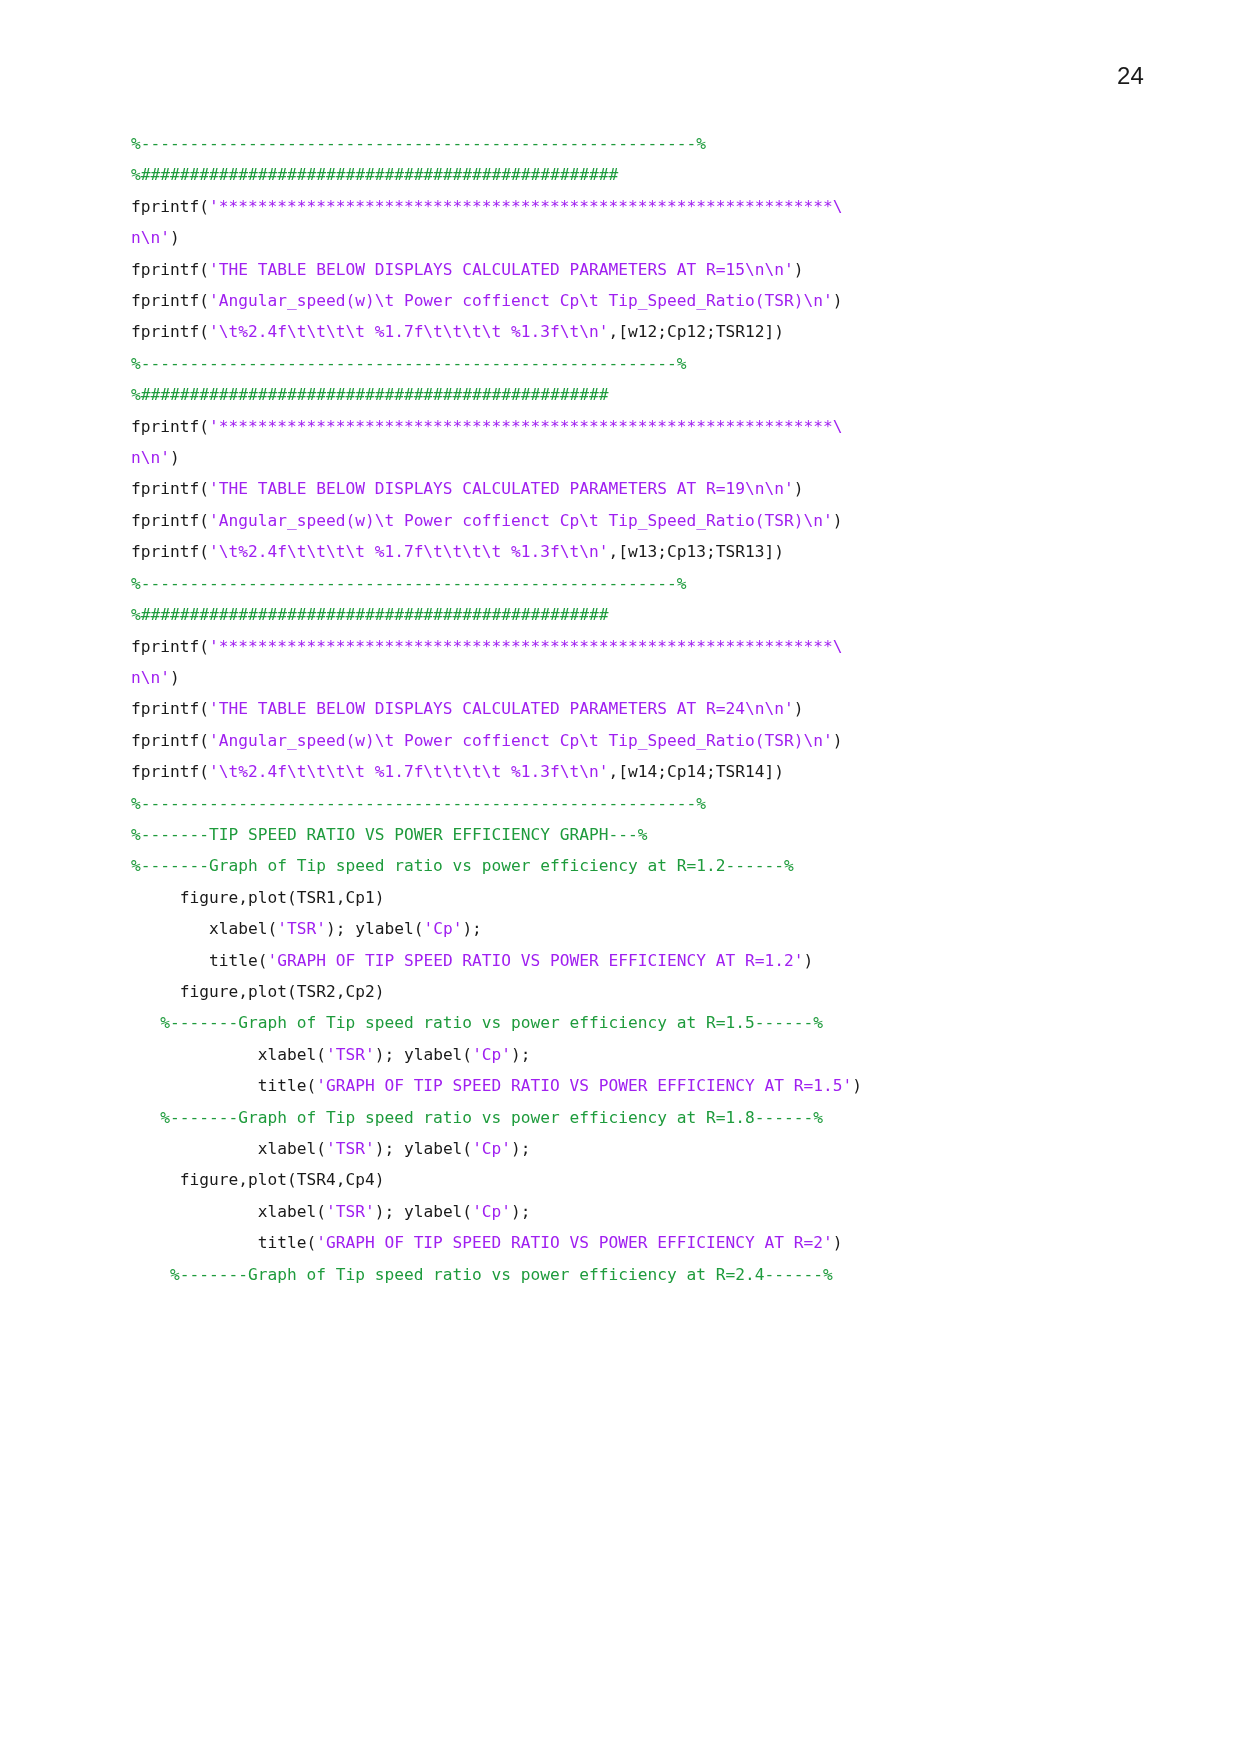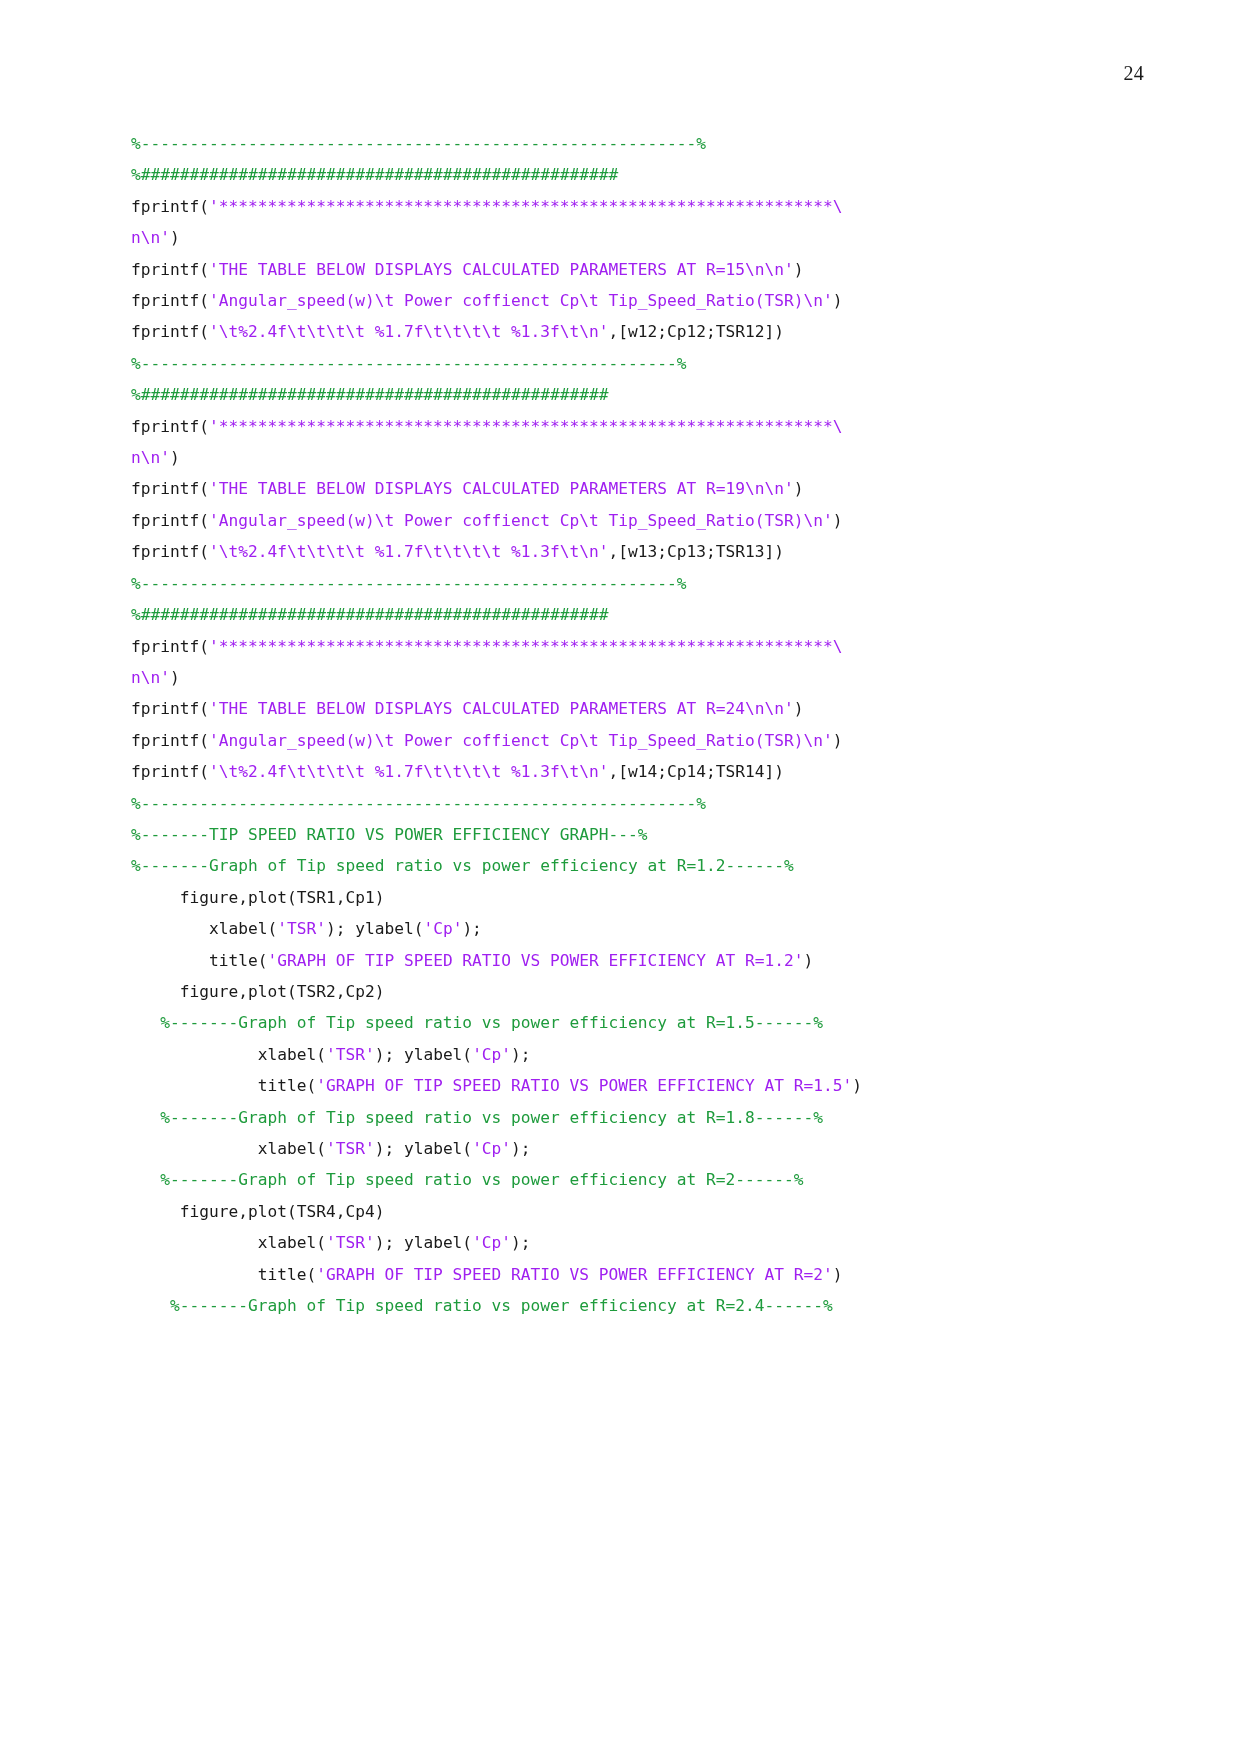--- a/index.html
+++ b/index.html
@@ -19,22 +19,22 @@
     width: 1241px;
     height: 1754px;
     box-sizing: border-box;
     background: #ffffff;
   }
 
   .page-number {
     position: absolute;
     top: 62px;
     right: 97px;
-    font-family: Liberation Serif, serif;
-    font-size: 20px;
+    font-family: Liberation Sans, sans-serif;
+    font-size: 24px;
     color: #1a1a1a;
     letter-spacing: 0.2px;
   }
 
   .code-block {
     position: absolute;
     top: 128px;
     left: 131px;
     width: 1000px;
   }
@@ -87,20 +87,19 @@
       <div class="code-line"><span class="tok-comment">%-------Graph of Tip speed ratio vs power efficiency at R=1.2------%</span></div>
       <div class="code-line"><span class="tok-plain">     figure,plot(TSR1,Cp1)</span></div>
       <div class="code-line"><span class="tok-plain">        xlabel(</span><span class="tok-string">'TSR'</span><span class="tok-plain">); ylabel(</span><span class="tok-string">'Cp'</span><span class="tok-plain">);</span></div>
       <div class="code-line"><span class="tok-plain">        title(</span><span class="tok-string">'GRAPH OF TIP SPEED RATIO VS POWER EFFICIENCY AT R=1.2'</span><span class="tok-plain">)</span></div>
       <div class="code-line"><span class="tok-plain">     figure,plot(TSR2,Cp2)</span></div>
       <div class="code-line"><span class="tok-comment">   %-------Graph of Tip speed ratio vs power efficiency at R=1.5------%</span></div>
       <div class="code-line"><span class="tok-plain">             xlabel(</span><span class="tok-string">'TSR'</span><span class="tok-plain">); ylabel(</span><span class="tok-string">'Cp'</span><span class="tok-plain">);</span></div>
       <div class="code-line"><span class="tok-plain">             title(</span><span class="tok-string">'GRAPH OF TIP SPEED RATIO VS POWER EFFICIENCY AT R=1.5'</span><span class="tok-plain">)</span></div>
       <div class="code-line"><span class="tok-comment">   %-------Graph of Tip speed ratio vs power efficiency at R=1.8------%</span></div>
       <div class="code-line"><span class="tok-plain">             xlabel(</span><span class="tok-string">'TSR'</span><span class="tok-plain">); ylabel(</span><span class="tok-string">'Cp'</span><span class="tok-plain">);</span></div>
-      <div class="code-line"><span class="tok-comment">   %-------Graph of Tip speed ratio vs power efficiency at R=2------%</span></div>
       <div class="code-line"><span class="tok-plain">     figure,plot(TSR4,Cp4)</span></div>
       <div class="code-line"><span class="tok-plain">             xlabel(</span><span class="tok-string">'TSR'</span><span class="tok-plain">); ylabel(</span><span class="tok-string">'Cp'</span><span class="tok-plain">);</span></div>
       <div class="code-line"><span class="tok-plain">             title(</span><span class="tok-string">'GRAPH OF TIP SPEED RATIO VS POWER EFFICIENCY AT R=2'</span><span class="tok-plain">)</span></div>
       <div class="code-line"><span class="tok-comment">    %-------Graph of Tip speed ratio vs power efficiency at R=2.4------%</span></div>
     </div>
 
 </div>
 
 </body></html>

